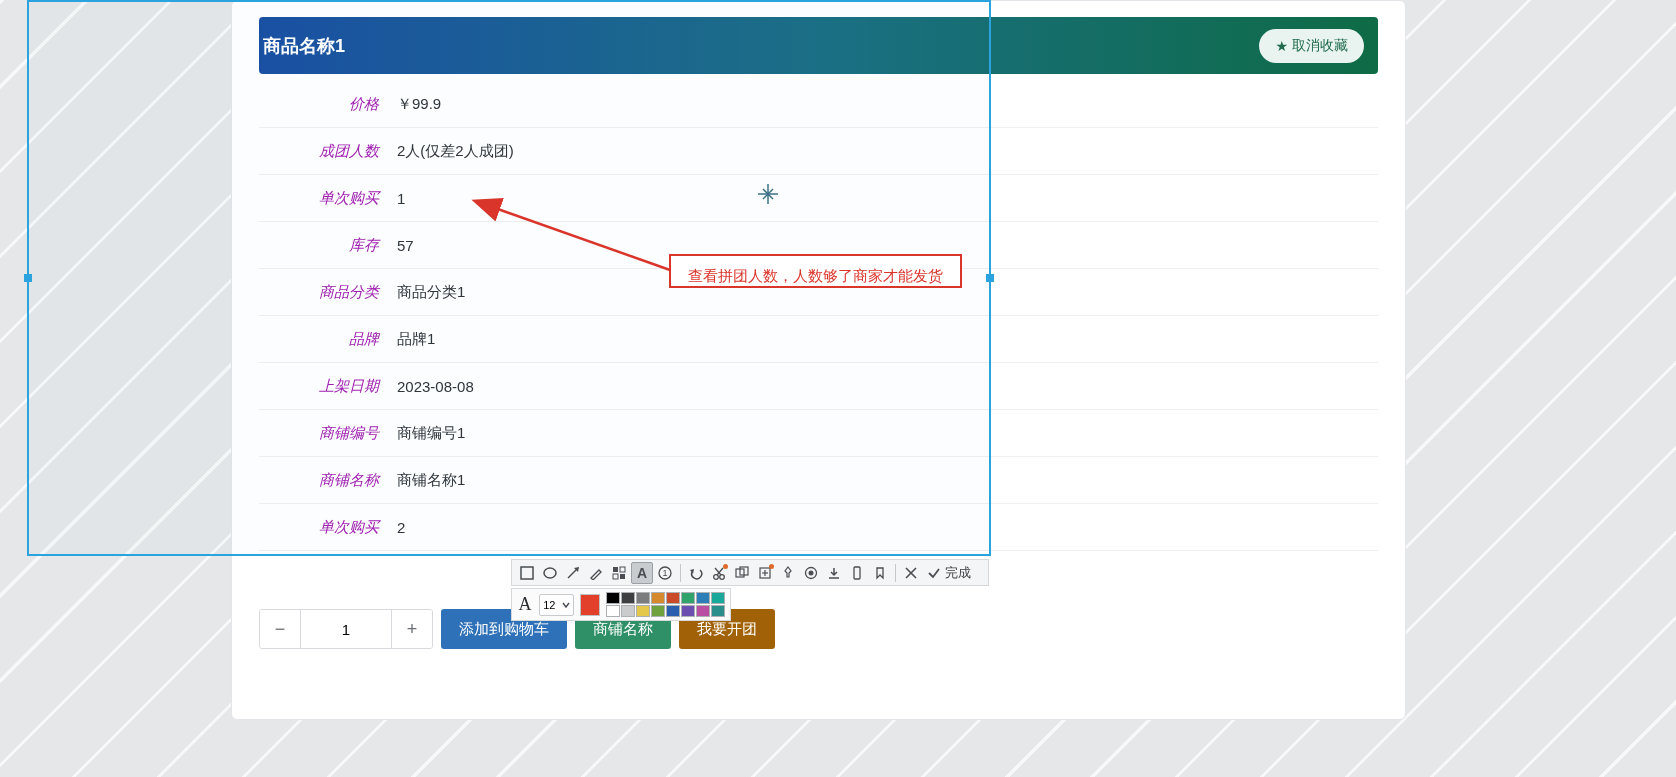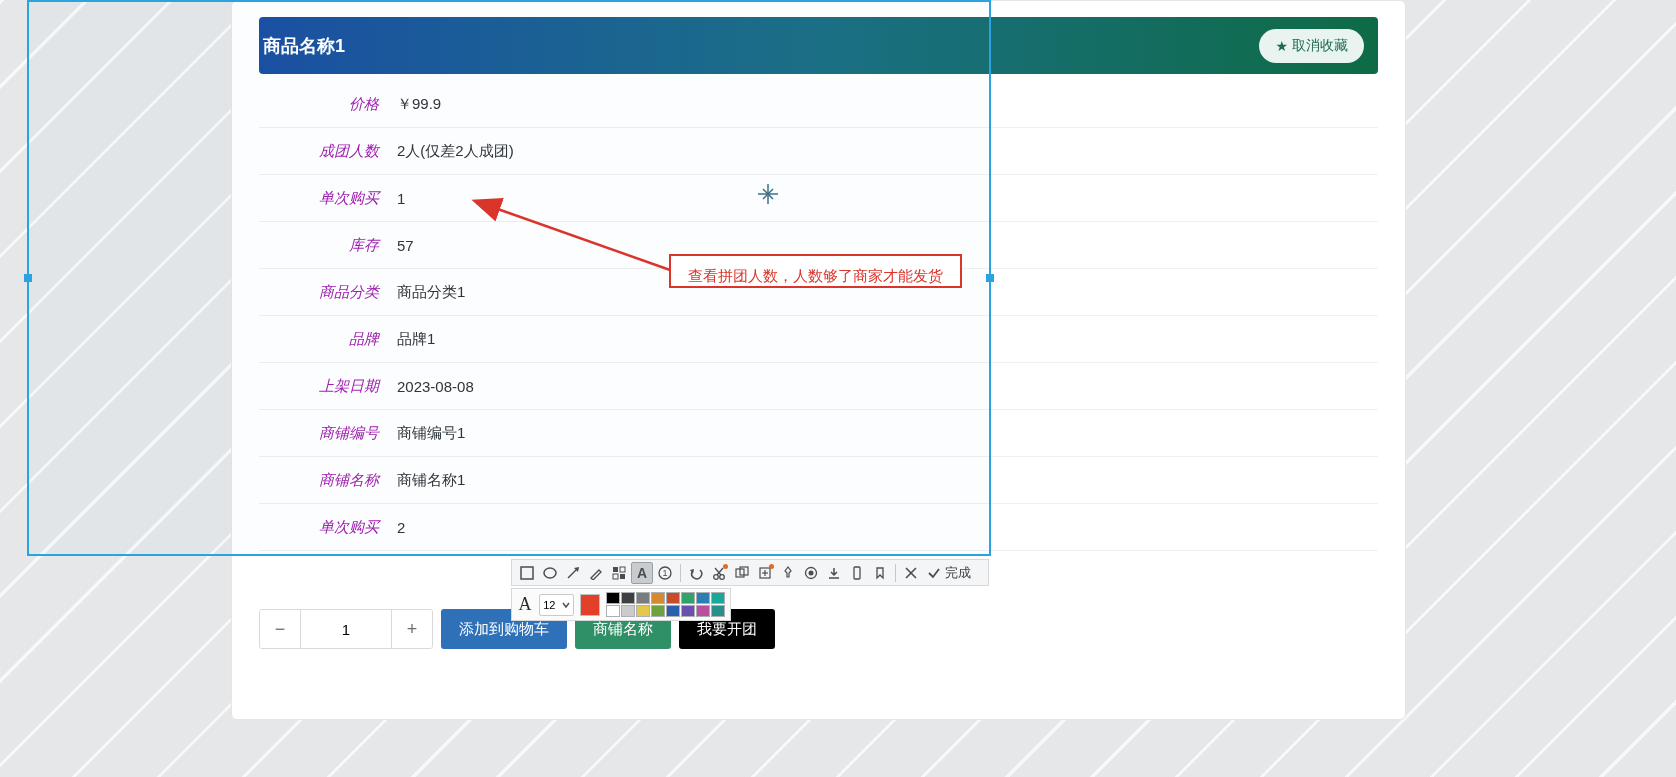--- a/index.html
+++ b/index.html
@@ -50,21 +50,21 @@
   }
   .qty input{
     width:92px;border:none;text-align:center;font-size:15px;outline:none;
     border-left:1px solid #d7d9dc;border-right:1px solid #d7d9dc;
   }
   .btn{
     height:40px;padding:0 18px;border:none;border-radius:3px;color:#fff;font-size:15px;cursor:pointer;
   }
   .btn-blue{background:#2e71b8;}
   .btn-green{background:#2f8f67;}
-  .btn-teal{background:#000000;}
+  .btn-teal{background:#a16207;}
   
   .sel{
     position:absolute;left:27px;top:0;width:964px;height:556px;
     border:2px solid #2aa3df;background:rgba(42,163,223,0.02);pointer-events:none;
   }
   .sel .h{position:absolute;width:8px;height:8px;background:#2aa3df;}
   .sel .hL{left:-5px;top:50%;margin-top:-4px;}
   .sel .hR{right:-5px;top:50%;margin-top:-4px;}
   
   .note-box{

